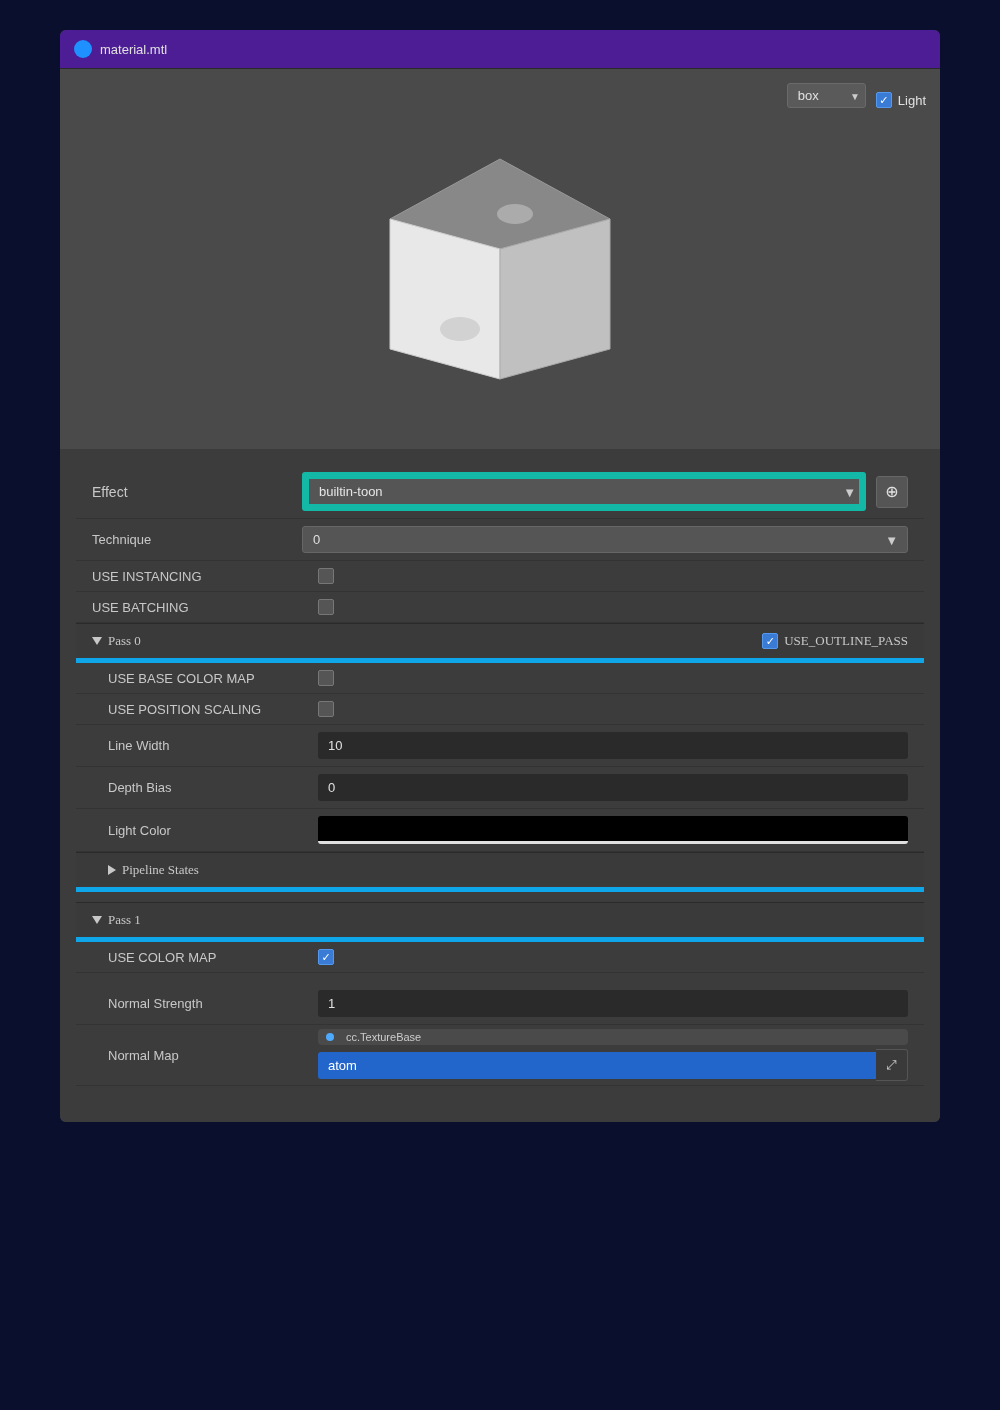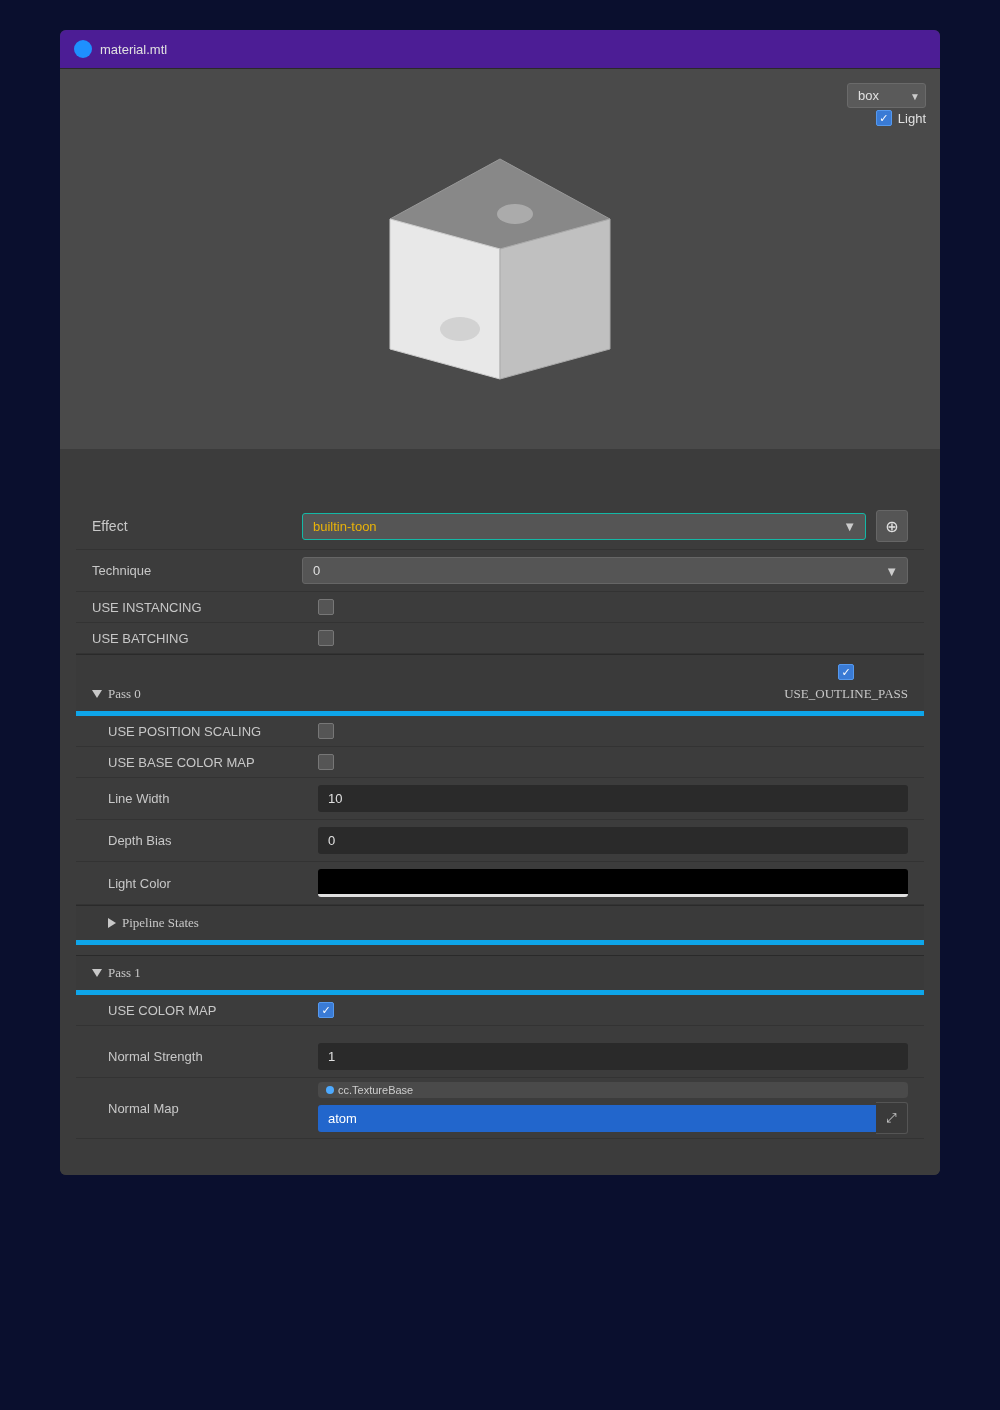--- a/index.html
+++ b/index.html
@@ -44,23 +44,23 @@
       flex-direction: column;
       align-items: center;
       position: relative;
       min-height: 380px;
     }
     .preview-controls {
       position: absolute;
       top: 14px;
       right: 14px;
       display: flex;
-      flex-direction: column;
+      flex-direction: row;
       align-items: flex-end;
-      gap: 2px;
+      gap: 10px;
     }
     .preview-dropdown {
       background: #5a5a5a;
       border: 1px solid #6a6a6a;
       color: #e0e0e0;
       padding: 4px 22px 4px 10px;
       font-size: 13px;
       border-radius: 3px;
       appearance: none;
       cursor: pointer;
@@ -110,21 +110,20 @@
       cursor: pointer;
     }
     
     .box-preview {
       margin-top: 40px;
     }
     
     .props-section {
       background: #3c3c3c;
       padding: 16px;
-      margin-top: 38px;
     }
     .prop-row {
       display: flex;
       align-items: center;
       padding: 7px 16px;
       border-bottom: 1px solid #333;
       gap: 26px;
     }
     .prop-label {
       color: #c8c8c8;
@@ -135,22 +134,22 @@
       color: #c8c8c8;
       font-size: 14px;
       font-weight: normal;
       min-width: 200px;
     }
     .prop-value {
       flex: 1;
     }
     .select-control {
       background: #555;
-      border: 1px solid #14b8a6;
-      color: #eab308;
+      border: 7px solid #14b8a6;
+      color: #e5e5e5;
       padding: 5px 10px;
       width: 100%;
       font-size: 13px;
       border-radius: 3px;
       appearance: none;
       cursor: pointer;
     }
     .input-control {
       background: #2a2a2a;
       border: none;
@@ -199,21 +198,20 @@
       display: flex;
       align-items: center;
       gap: 6px;
     }
     .section-header-right {
       margin-left: auto;
       display: flex;
       align-items: center;
       gap: 6px;
       color: #c8c8c8;
-      flex-direction: column;
     }
     .triangle-right {
       display: inline-block;
       width: 0;
       height: 0;
       border-top: 5px solid transparent;
       border-bottom: 5px solid transparent;
       border-left: 8px solid #c8c8c8;
     }
     .triangle-down {
@@ -241,21 +239,21 @@
     .normal-map-row {
       display: flex;
       flex-direction: column;
       padding: 4px 16px 4px 32px;
       border-bottom: 1px solid #333;
       gap: 2px;
     }
     .normal-map-badge {
       display: inline-flex;
       align-items: center;
-      gap: 4px;
+      gap: 12px;
       background: #4a4a4a;
       padding: 2px 8px;
       border-radius: 4px;
       font-size: 11px;
       color: #ccc;
       margin-bottom: 2px;
     }
     .normal-map-badge-dot {
       width: 8px;
       height: 8px;
@@ -400,26 +398,26 @@
         <span class="triangle-down"></span>
         <span>Pass 0</span>
       </div>
       <div class="section-header-right">
         <div class="checkbox-blue"></div>
         <span>USE_OUTLINE_PASS</span>
       </div>
     </div>
 
     <div class="indented-row">
+      <span class="prop-label">USE BASE COLOR MAP</span>
+      <div class="checkbox-empty"></div>
+    </div>
+
+    <div class="indented-row">
       <span class="prop-label">USE POSITION SCALING</span>
-      <div class="checkbox-empty"></div>
-    </div>
-
-    <div class="indented-row">
-      <span class="prop-label">USE BASE COLOR MAP</span>
       <div class="checkbox-empty"></div>
     </div>
 
     <div class="indented-row">
       <span class="prop-label">Line Width</span>
       <div class="prop-value">
         <input class="input-control" type="text" value="10" style="">
       </div>
     </div>
 

